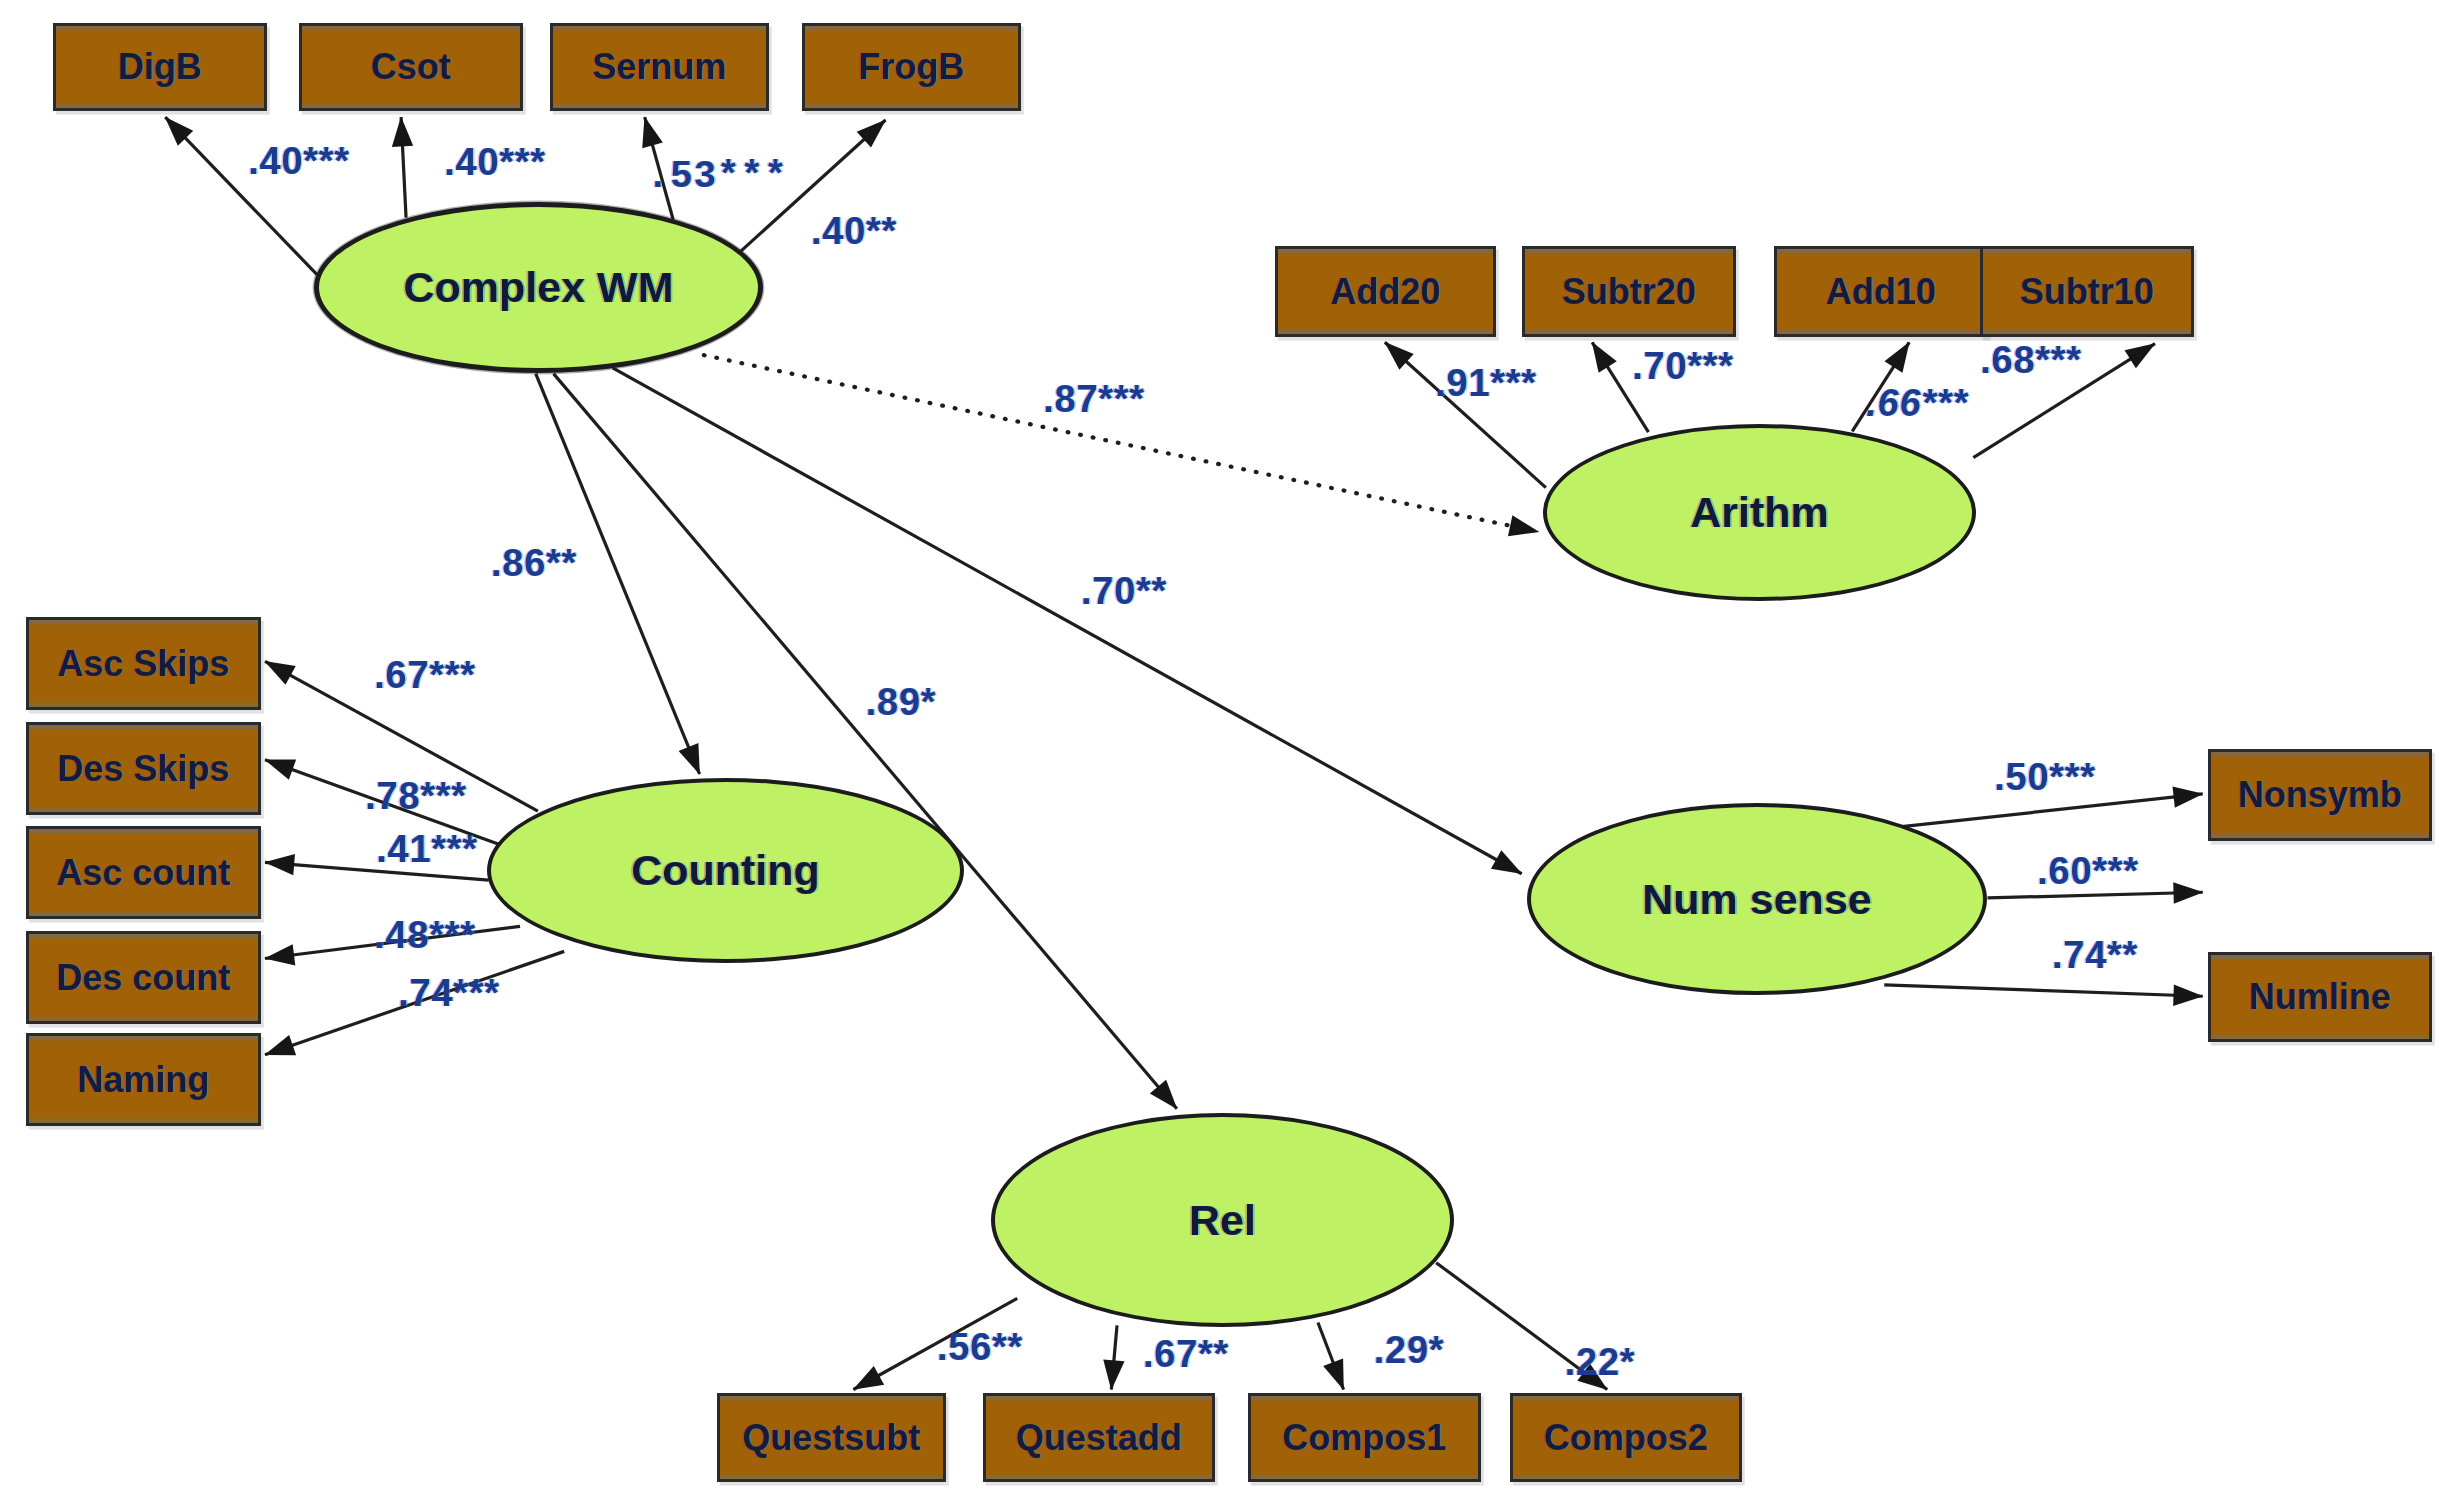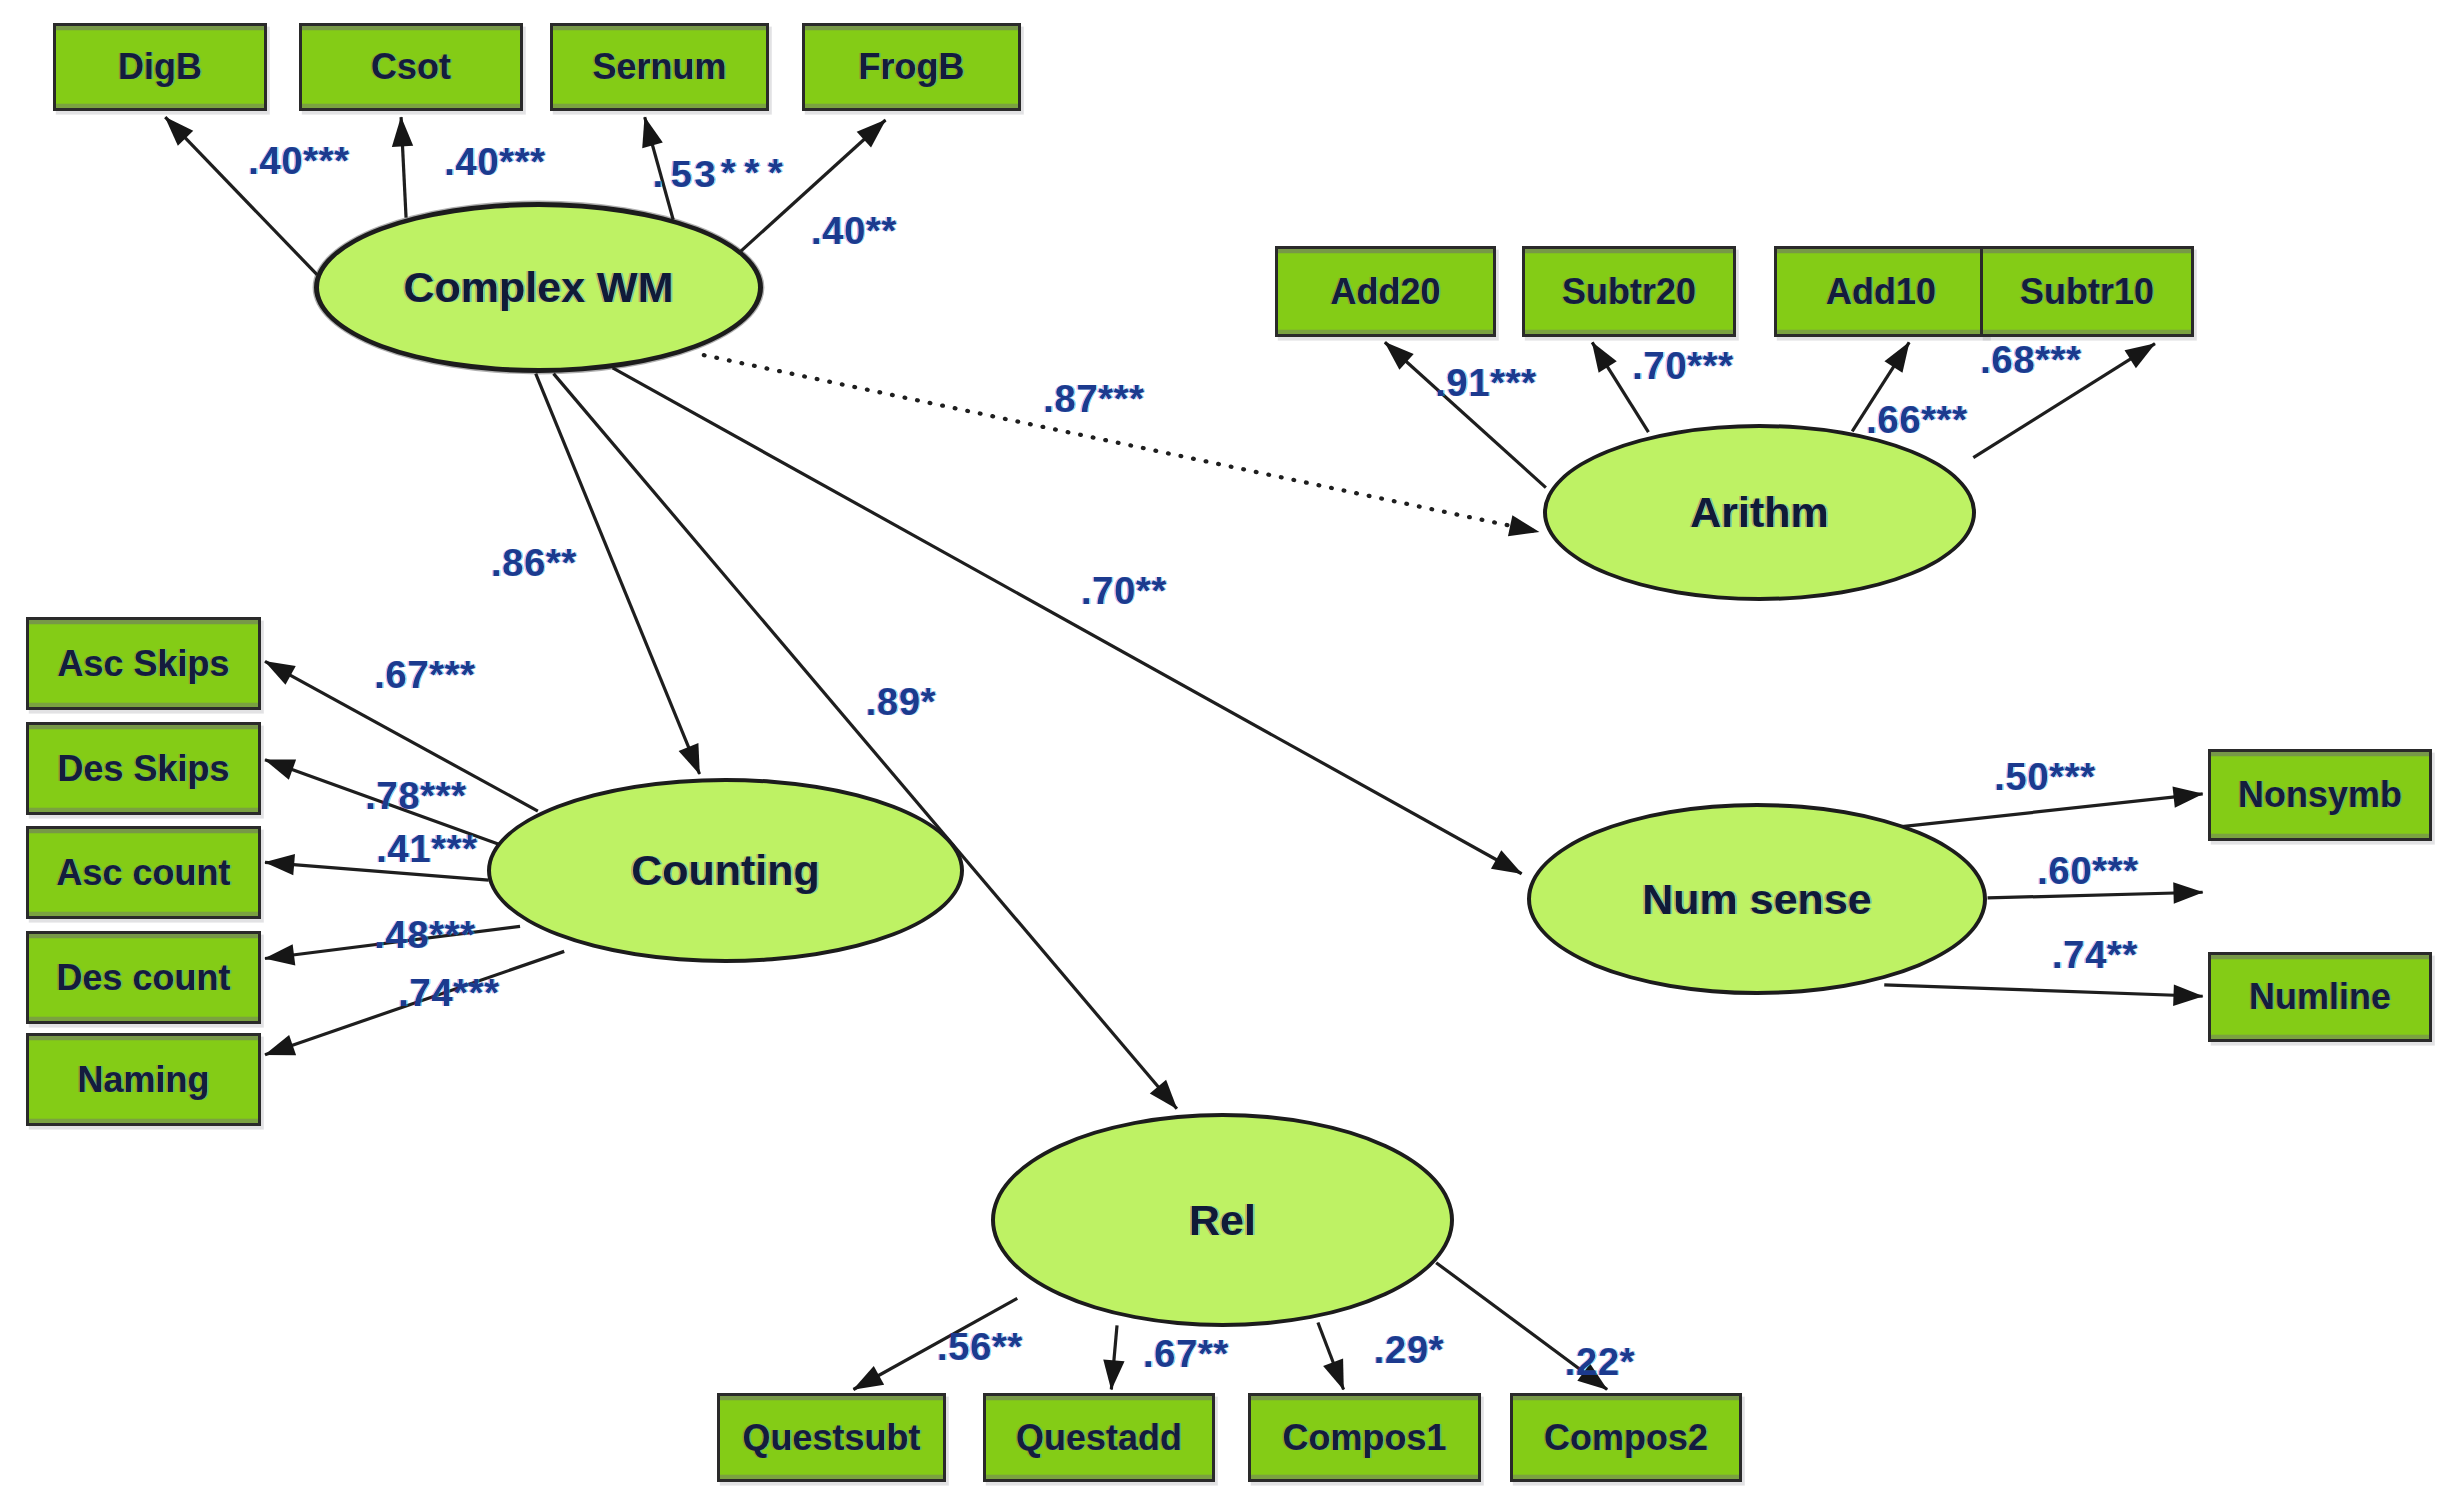--- a/index.html
+++ b/index.html
@@ -7,21 +7,21 @@
     position:relative;
     width:2462px;height:1496px;
     background:#ffffff;
     font-family:"Liberation Sans", sans-serif;
     overflow:hidden;
   }
   .edges{position:absolute;left:0;top:0;width:2462px;height:1496px;}
   .obs{
     position:absolute;
     box-sizing:border-box;
-    background:#84cc16;
+    background:#a16207;
     border:3.6px solid #2a2a2a;
     display:flex;align-items:center;justify-content:center;
     box-shadow: inset 0 4.3px 0 rgba(110,110,115,.55),
                 inset 0 -4.3px 0 rgba(110,110,115,.45),
                 2.8px 3.6px 0 rgba(160,160,165,.30);
   }
   .obs .lbl{
     font-size:36px;font-weight:700;color:#141c3d;
     text-shadow:1.4px 0 0 rgba(0,160,255,.40), -1.4px 0 0 rgba(220,0,90,.28);
     white-space:nowrap;
@@ -171,21 +171,21 @@
   <div class="obs" style="left:1510px;top:1393px;width:232px;height:89px;">
     <span class="lbl">Compos2</span>
   </div>
 
   <span class="coef" style="left:299px;top:161px;">.40***</span>
   <span class="coef" style="left:495px;top:162px;">.40***</span>
   <span class="coef" style="left:717px;top:176px;font-family:Liberation Mono, monospace;">.53***</span>
   <span class="coef" style="left:854px;top:231px;">.40**</span>
   <span class="coef" style="left:1486px;top:383px;">.91***</span>
   <span class="coef" style="left:1683px;top:366px;">.70***</span>
-  <span class="coef" style="left:1917px;top:420px;">.66***</span>
+  <span class="coef" style="left:1917px;top:403px;font-style:italic;">.66***</span>
   <span class="coef" style="left:2031px;top:360px;">.68***</span>
   <span class="coef" style="left:425px;top:675px;">.67***</span>
   <span class="coef" style="left:416px;top:760px;margin-top:36px;">.78***</span>
   <span class="coef" style="left:427px;top:849px;">.41***</span>
   <span class="coef" style="left:425px;top:935px;">.48***</span>
   <span class="coef" style="left:449px;top:993px;">.74***</span>
   <span class="coef" style="left:2045px;top:777px;">.50***</span>
   <span class="coef" style="left:2088px;top:871px;">.60***</span>
   <span class="coef" style="left:2095px;top:955px;">.74**</span>
   <span class="coef" style="left:980px;top:1347px;">.56**</span>

